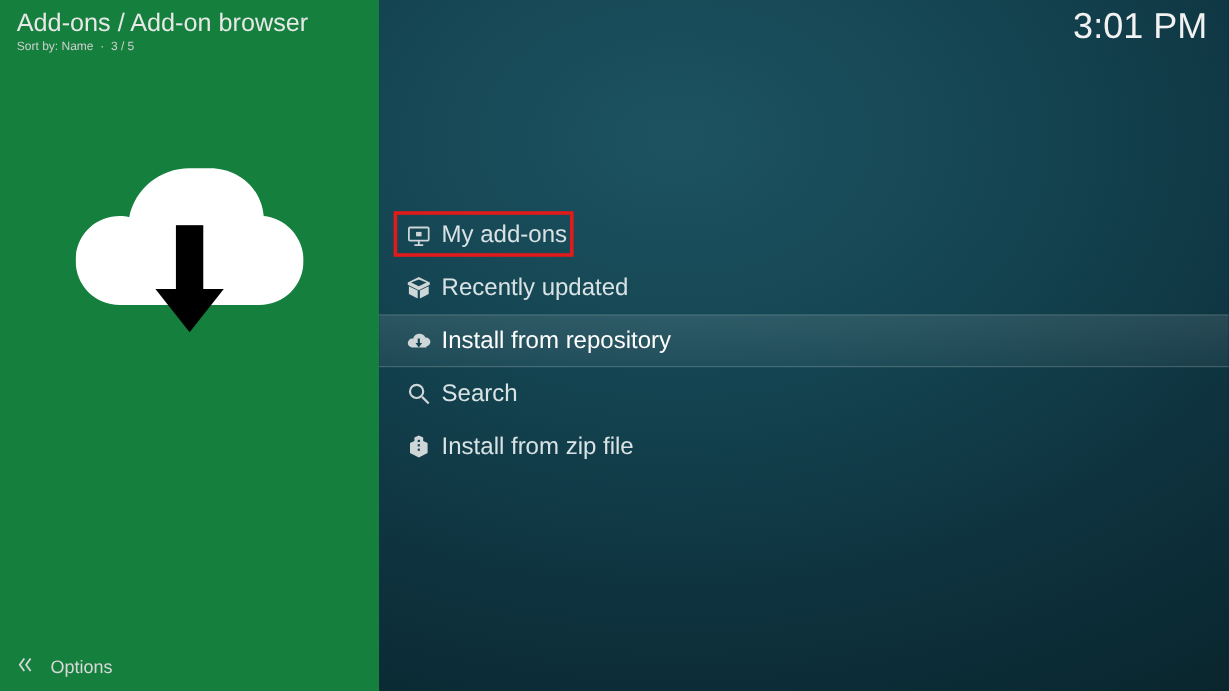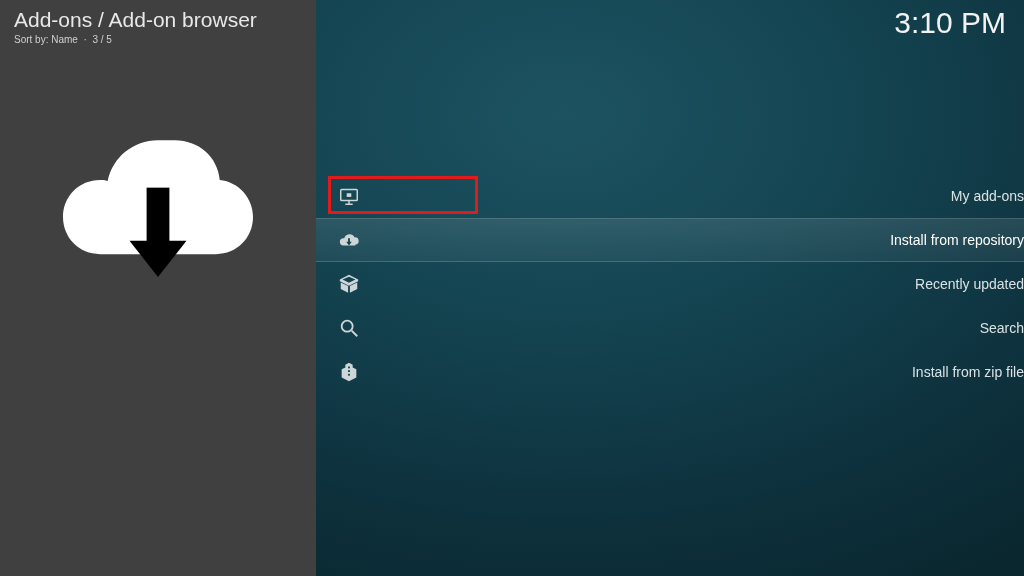--- a/index.html
+++ b/index.html
@@ -9,21 +9,21 @@
     flex-direction: column;
     background: #0e2a33;
   }
   .main {
     flex: 1;
     display: flex;
     min-height: 0;
   }
   .sidebar {
     width: 316px;
-    background: #404040;
+    background: #15803d;
     display: flex;
     flex-direction: column;
     position: relative;
   }
   .header {
     padding: 8px 12px 4px 14px;
     color: #e8e8e8;
   }
   .breadcrumb {
     font-size: 21px;
@@ -73,28 +73,27 @@
   .list {
     position: absolute;
     left: 0;
     right: 0;
     top: 174px;
   }
   .list-item {
     height: 44px;
     display: flex;
     align-items: center;
-    gap: 26px;
+    gap: 8px;
     padding-left: 22px;
     color: #d9e2e4;
-    font-size: 14px;
+    font-size: 20px;
     font-weight: 300;
     cursor: pointer;
     position: relative;
-    justify-content: space-between;
   }
   .list-item.selected {
     background: linear-gradient(to bottom, rgba(255,255,255,0.10), rgba(255,255,255,0.05));
     border-top: 1px solid rgba(255,255,255,0.18);
     border-bottom: 1px solid rgba(255,255,255,0.12);
     color: #fff;
   }
   .list-item .ico { width: 22px; height: 22px; display:flex; align-items:center; justify-content:center; flex-shrink:0; }
   .list-item .ico svg { width: 22px; height: 22px; }
   .highlight-box {
@@ -129,53 +128,62 @@
 
           <path d="M100 12c-26 0-48 18-53 43-3-1-5-1-8-1C17 54 0 71 0 93c0 22 17 39 39 39h122c22 0 39-17 39-39 0-20-15-37-35-39-2-25-23-42-47-42z" fill="#fff"></path>
         </g>
 
         <g fill="#000">
           <rect x="88" y="62" width="24" height="62"></rect>
           <polygon points="70,118 130,118 100,156"></polygon>
         </g>
       </svg>
     </div>
+    <div class="options-bar">
+      <span>
+        <svg viewBox="0 0 24 24" fill="none" stroke="#d8d8d8" stroke-width="2">
+          <polyline points="11,5 6,12 11,19"></polyline>
+          <polyline points="18,5 13,12 18,19"></polyline>
+        </svg>
+      </span>
+      <span>Options</span>
+    </div>
   </div>
 
   <div class="content">
-    <div class="clock">3:10 PM</div>
+    <div class="clock">3:01 PM</div>
     <div class="list" id="list">
         <div class="list-item">
           <span class="ico">
             <svg viewBox="0 0 24 24" fill="none" stroke="#cfd6d8" stroke-width="1.6">
               <rect x="3" y="5" width="18" height="12" rx="1"></rect>
               <line x1="8" y1="21" x2="16" y2="21"></line>
               <line x1="12" y1="17" x2="12" y2="21"></line>
               <rect x="9.5" y="9" width="5" height="4" fill="#cfd6d8" stroke="none"></rect>
             </svg>
           </span>
           <span>My add-ons</span>
           <div class="highlight-box" style="left: 12px; top: 2px; width: 150px; height: 38px; border-color: rgb(225, 27, 27);"></div>
         </div>
+        <div class="list-item">
+          <span class="ico">
+            <svg viewBox="0 0 24 24" fill="#cfd6d8">
+              <path d="M12 2 2 7v2l10 5 10-5V7L12 2zm0 2.2L19 7l-7 3.5L5 7l7-2.8zM3 10.3l8 4v7.2l-8-4v-7.2zm18 0v7.2l-8 4v-7.2l8-4z"></path>
+            </svg>
+          </span>
+          <span>Recently updated</span>
+        </div>
         <div class="list-item selected">
           <span class="ico">
             <svg viewBox="0 0 24 24" fill="#cfd6d8">
               <path d="M19 18H6a4 4 0 010-8c.3 0 .5 0 .8.1A6 6 0 0118 9a4 4 0 011 8z"></path>
               <path fill="#144451" d="M11 10h2v4h2l-3 4-3-4h2z"></path>
             </svg>
           </span>
           <span>Install from repository</span>
-        </div>
-        <div class="list-item">
-          <span class="ico">
-            <svg viewBox="0 0 24 24" fill="#cfd6d8">
-              <path d="M12 2 2 7v2l10 5 10-5V7L12 2zm0 2.2L19 7l-7 3.5L5 7l7-2.8zM3 10.3l8 4v7.2l-8-4v-7.2zm18 0v7.2l-8 4v-7.2l8-4z"></path>
-            </svg>
-          </span>
-          <span>Recently updated</span>
         </div>
         <div class="list-item">
           <span class="ico">
             <svg viewBox="0 0 24 24" fill="none" stroke="#cfd6d8" stroke-width="2">
               <circle cx="10" cy="10" r="6"></circle>
               <line x1="15" y1="15" x2="21" y2="21"></line>
             </svg>
           </span>
           <span>Search</span>
         </div>

